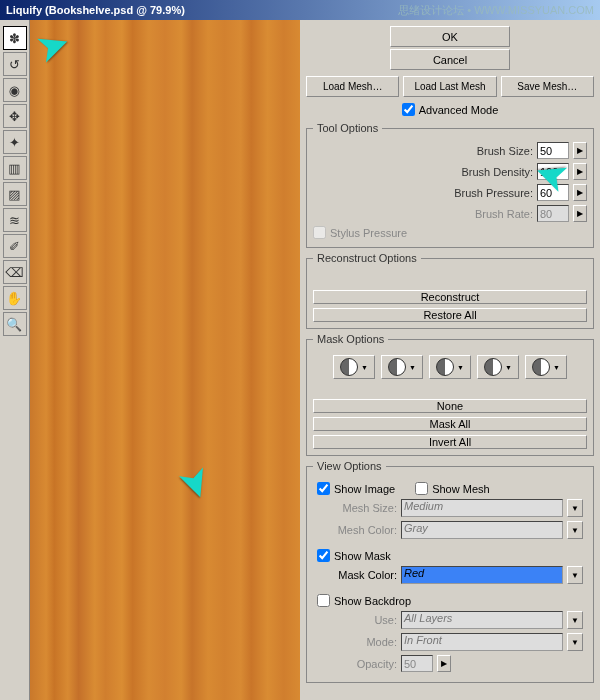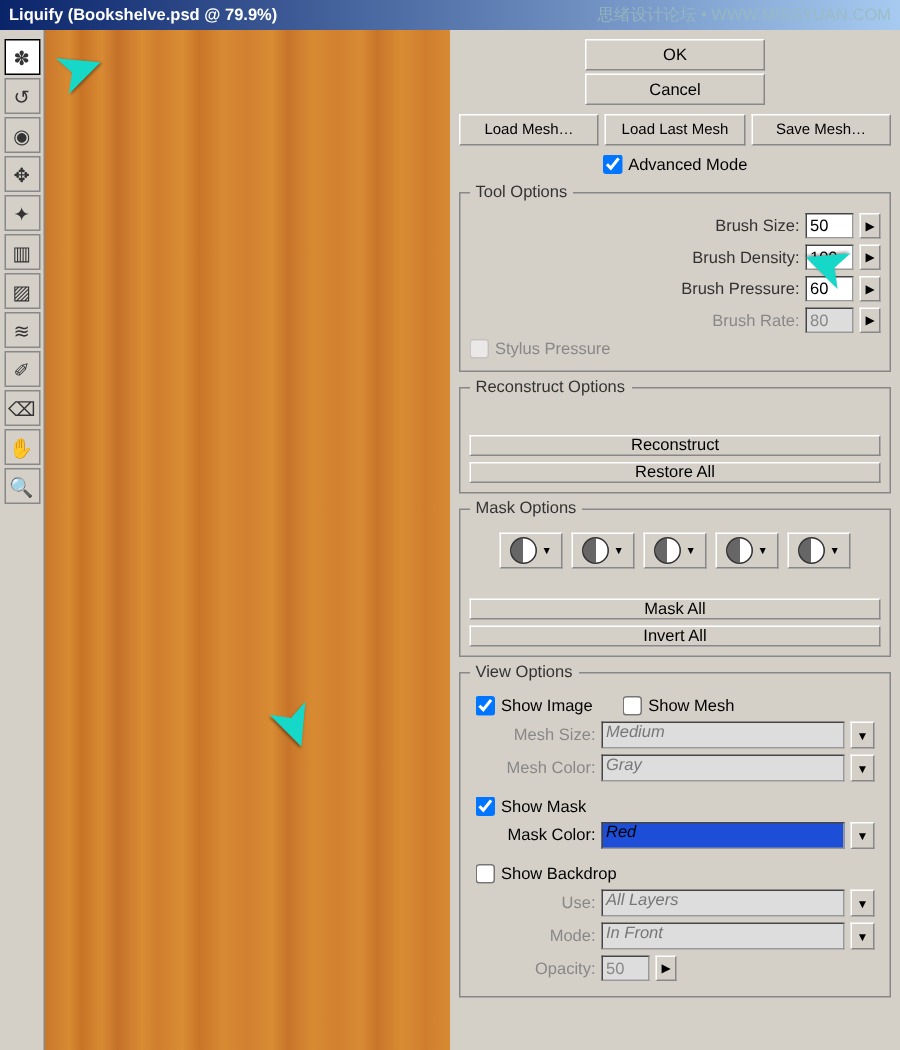--- a/index.html
+++ b/index.html
@@ -46,21 +46,21 @@
 .btn-row { display: flex; gap: 4px; margin-top: 20px; flex-direction: column; }
 .btn-row .btn { flex: 1; }
 
 .mask-icons { display: flex; justify-content: center; gap: 6px; margin: 4px 0; }
 .mask-btn { width: 42px; height: 24px; border: 1px solid #888; border-top-color: #fff; border-left-color: #fff; background: #d4d0c8; display: flex; align-items: center; }
 .mask-circ { width: 18px; height: 18px; border: 1px solid #333; border-radius: 50%; margin-left: 6px; background: linear-gradient(90deg,#666 50%,#fff 50%); }
 .mask-drop { font-size: 7px; margin-left: 3px; }
 
 .view-grid { padding: 2px 4px; }
 .sel { flex: 1; height: 18px; border: 1px inset #999; background: #ddd; color: #777; padding: 0 2px; font-style: italic; }
-.sel.enabled { background: #1d4ed8; color: #000; }
+.sel.enabled { background: #3b82f6; color: #000; }
 .sel-row { display: flex; align-items: center; gap: 4px; padding: 2px 0; }
 .sel-row .lbl { width: 80px; text-align: right; }
 .sel-row .lbl.dim { color: #888; }
 .sel-arrow { width: 16px; height: 18px; border: 1px solid #888; border-top-color: #fff; border-left-color: #fff; background: #d4d0c8; font-size: 8px; display: flex; align-items: center; justify-content: center; }
 </style>
 </head>
 <body>
 
 <div class="titlebar">
   <span>Liquify (Bookshelve.psd @ 79.9%)</span>
@@ -162,20 +162,21 @@
         <div class="mask-btn">
             <div class="mask-circ"></div>
             <span class="mask-drop">▼</span>
           </div>
         <div class="mask-btn">
             <div class="mask-circ"></div>
             <span class="mask-drop">▼</span>
           </div>
       </div>
       <div class="btn-row">
+        <button class="btn">None</button>
         <button class="btn">Mask All</button>
         <button class="btn">Invert All</button>
       </div>
     </fieldset>
 
     <fieldset>
       <legend>View Options</legend>
       <div class="view-grid">
         <div style="display:flex;gap:20px">
           <div class="checkrow">

